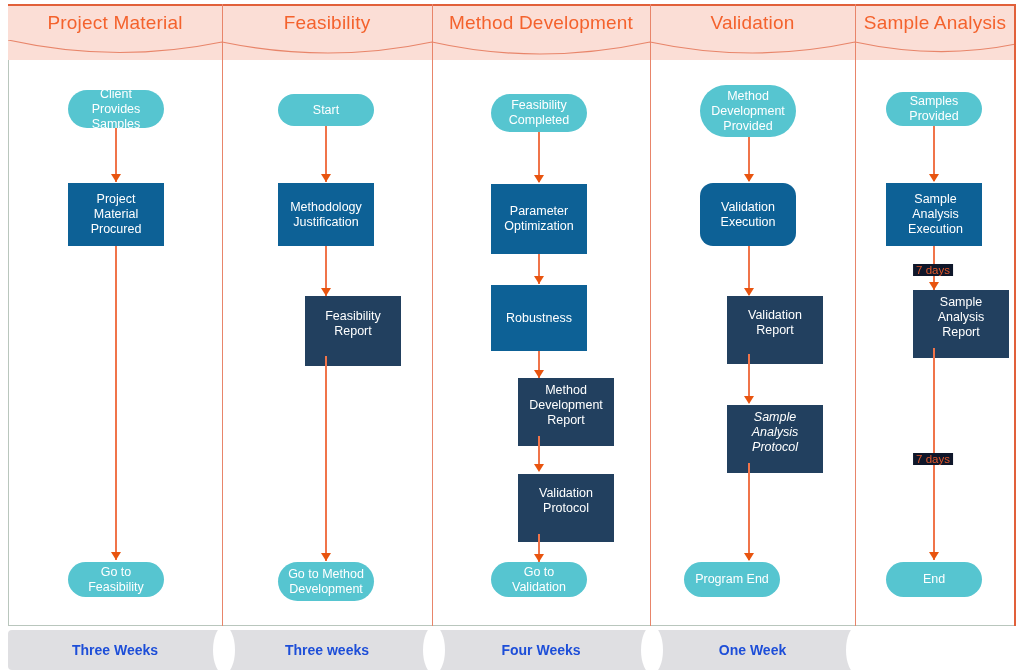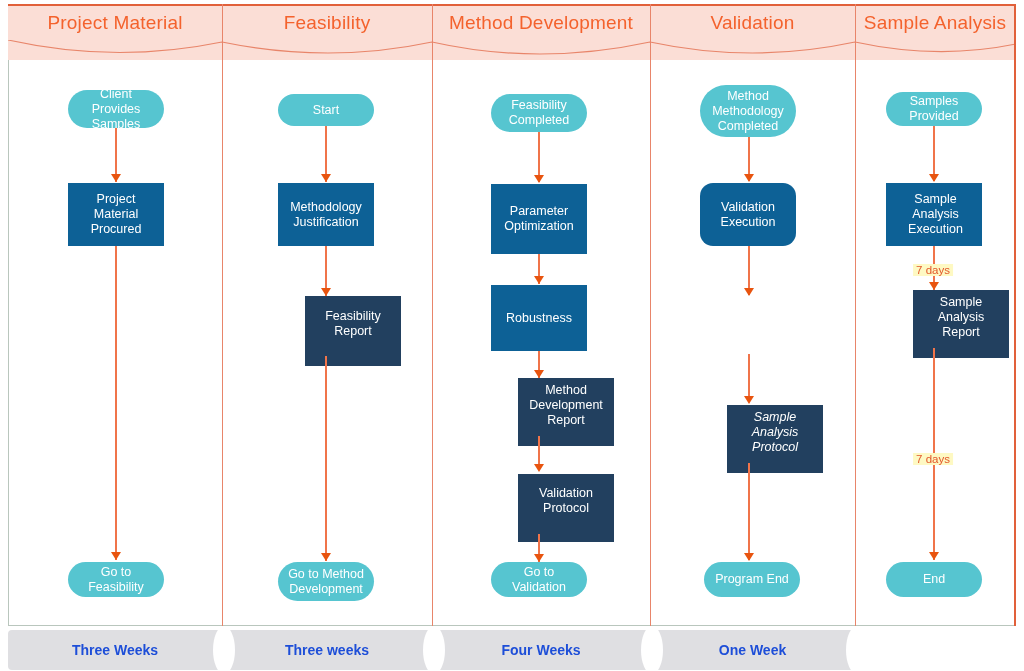--- a/index.html
+++ b/index.html
@@ -129,21 +129,21 @@
     width:0;height:0;
     border-left:5px solid transparent;
     border-right:5px solid transparent;
     border-top:8px solid #e8540f;
   }
   .edge-label{
     position:absolute;
     color:#e2582b;
     font-size:11.5px;
     white-space:nowrap;
-    background:#fef9c3;
+    background:#0f172a;
     padding:0 3px;
     transform:translateX(-50%);
     text-align:center;
   }
 </style>
 </head>
 <body>
 
 <div id="stage">
 
@@ -217,40 +217,41 @@
   <div class="conn" style="left:538px;top:436px;height:34px;"></div>
   <div class="arrowhead" style="left:534px;top:464px;"></div>
 
   <div class="node document" style="left:491px;top:474px;width:96px;height:68px;">Validation Protocol</div>
 
   <div class="conn" style="left:538px;top:534px;height:28px;"></div>
   <div class="arrowhead" style="left:534px;top:554px;"></div>
 
   <div class="node terminal" style="left:491px;top:562px;width:96px;height:35px;">Go to Validation</div>
 
-  <div class="node terminal" style="left:700px;top:85px;width:96px;height:52px;">Method Methodology Completed</div>
+  <div class="node terminal" style="left:700px;top:85px;width:96px;height:52px;">Method Development Provided</div>
 
   <div class="conn" style="left:748px;top:137px;height:44px;"></div>
   <div class="arrowhead" style="left:744px;top:174px;"></div>
 
   <div class="node process" style="left:700px;top:183px;width:96px;height:63px;border-radius:13px;">Validation Execution</div>
 
   <div class="conn" style="left:748px;top:246px;height:49px;"></div>
   <div class="arrowhead" style="left:744px;top:288px;"></div>
 
+  <div class="node document" style="left:700px;top:296px;width:96px;height:68px;">Validation Report</div>
 
   <div class="conn" style="left:748px;top:354px;height:48px;"></div>
   <div class="arrowhead" style="left:744px;top:396px;"></div>
 
   <div class="node document" style="left:700px;top:405px;width:96px;height:68px;font-style:italic;">Sample Analysis Protocol</div>
 
   <div class="conn" style="left:748px;top:463px;height:97px;"></div>
   <div class="arrowhead" style="left:744px;top:553px;"></div>
 
-  <div class="node terminal" style="left:704px;top:562px;width:96px;height:35px;">Program End</div>
+  <div class="node terminal" style="left:684px;top:562px;width:96px;height:35px;">Program End</div>
 
   <div class="node terminal" style="left:886px;top:92px;width:96px;height:34px;">Samples Provided</div>
 
   <div class="conn" style="left:933px;top:126px;height:55px;"></div>
   <div class="arrowhead" style="left:929px;top:174px;"></div>
 
   <div class="node process" style="left:886px;top:183px;width:96px;height:63px;padding-left:9px;">Sample Analysis Execution</div>
 
   <div class="conn" style="left:933px;top:246px;height:44px;"></div>
   <div class="edge-label" style="left:933px;top:264px;">7 days</div>

